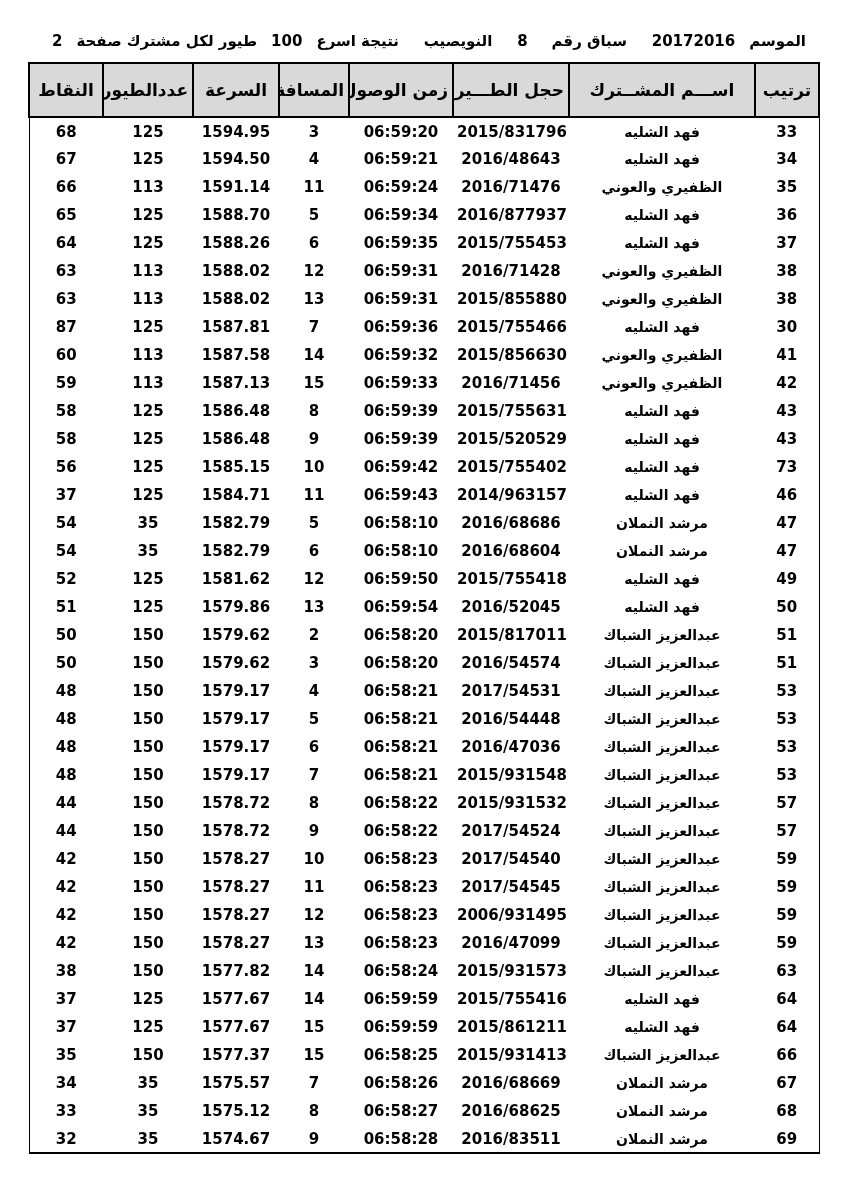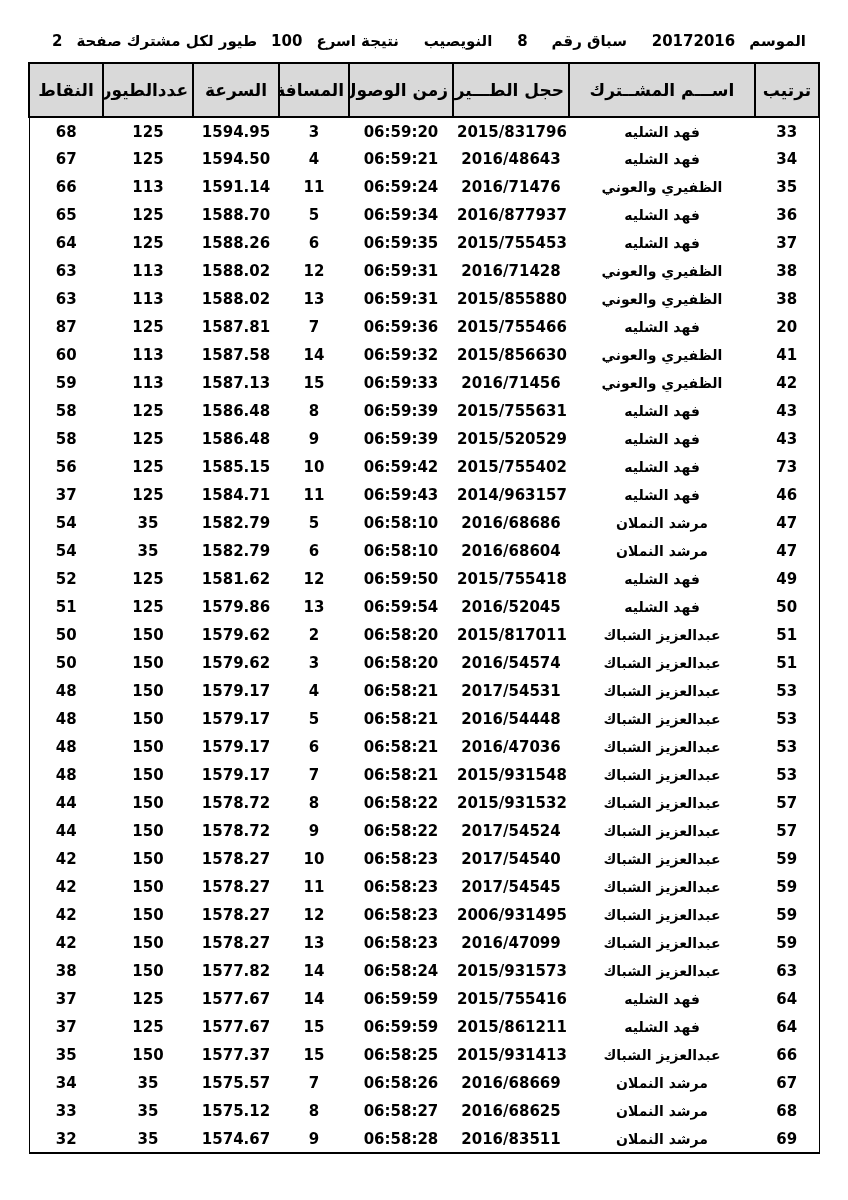--- a/index.html
+++ b/index.html
@@ -189,21 +189,21 @@
           <td class="num">38</td>
           <td>الظفيري والعوني</td>
           <td class="num">2015/855880</td>
           <td class="num">06:59:31</td>
           <td class="num">13</td>
           <td class="num">1588.02</td>
           <td class="num">113</td>
           <td class="num">63</td>
         </tr>
         <tr>
-          <td class="num">20</td>
+          <td class="num">30</td>
           <td>فهد الشليه</td>
           <td class="num">2015/755466</td>
           <td class="num">06:59:36</td>
           <td class="num">7</td>
           <td class="num">1587.81</td>
           <td class="num">125</td>
           <td class="num">87</td>
         </tr>
         <tr>
           <td class="num">41</td>

